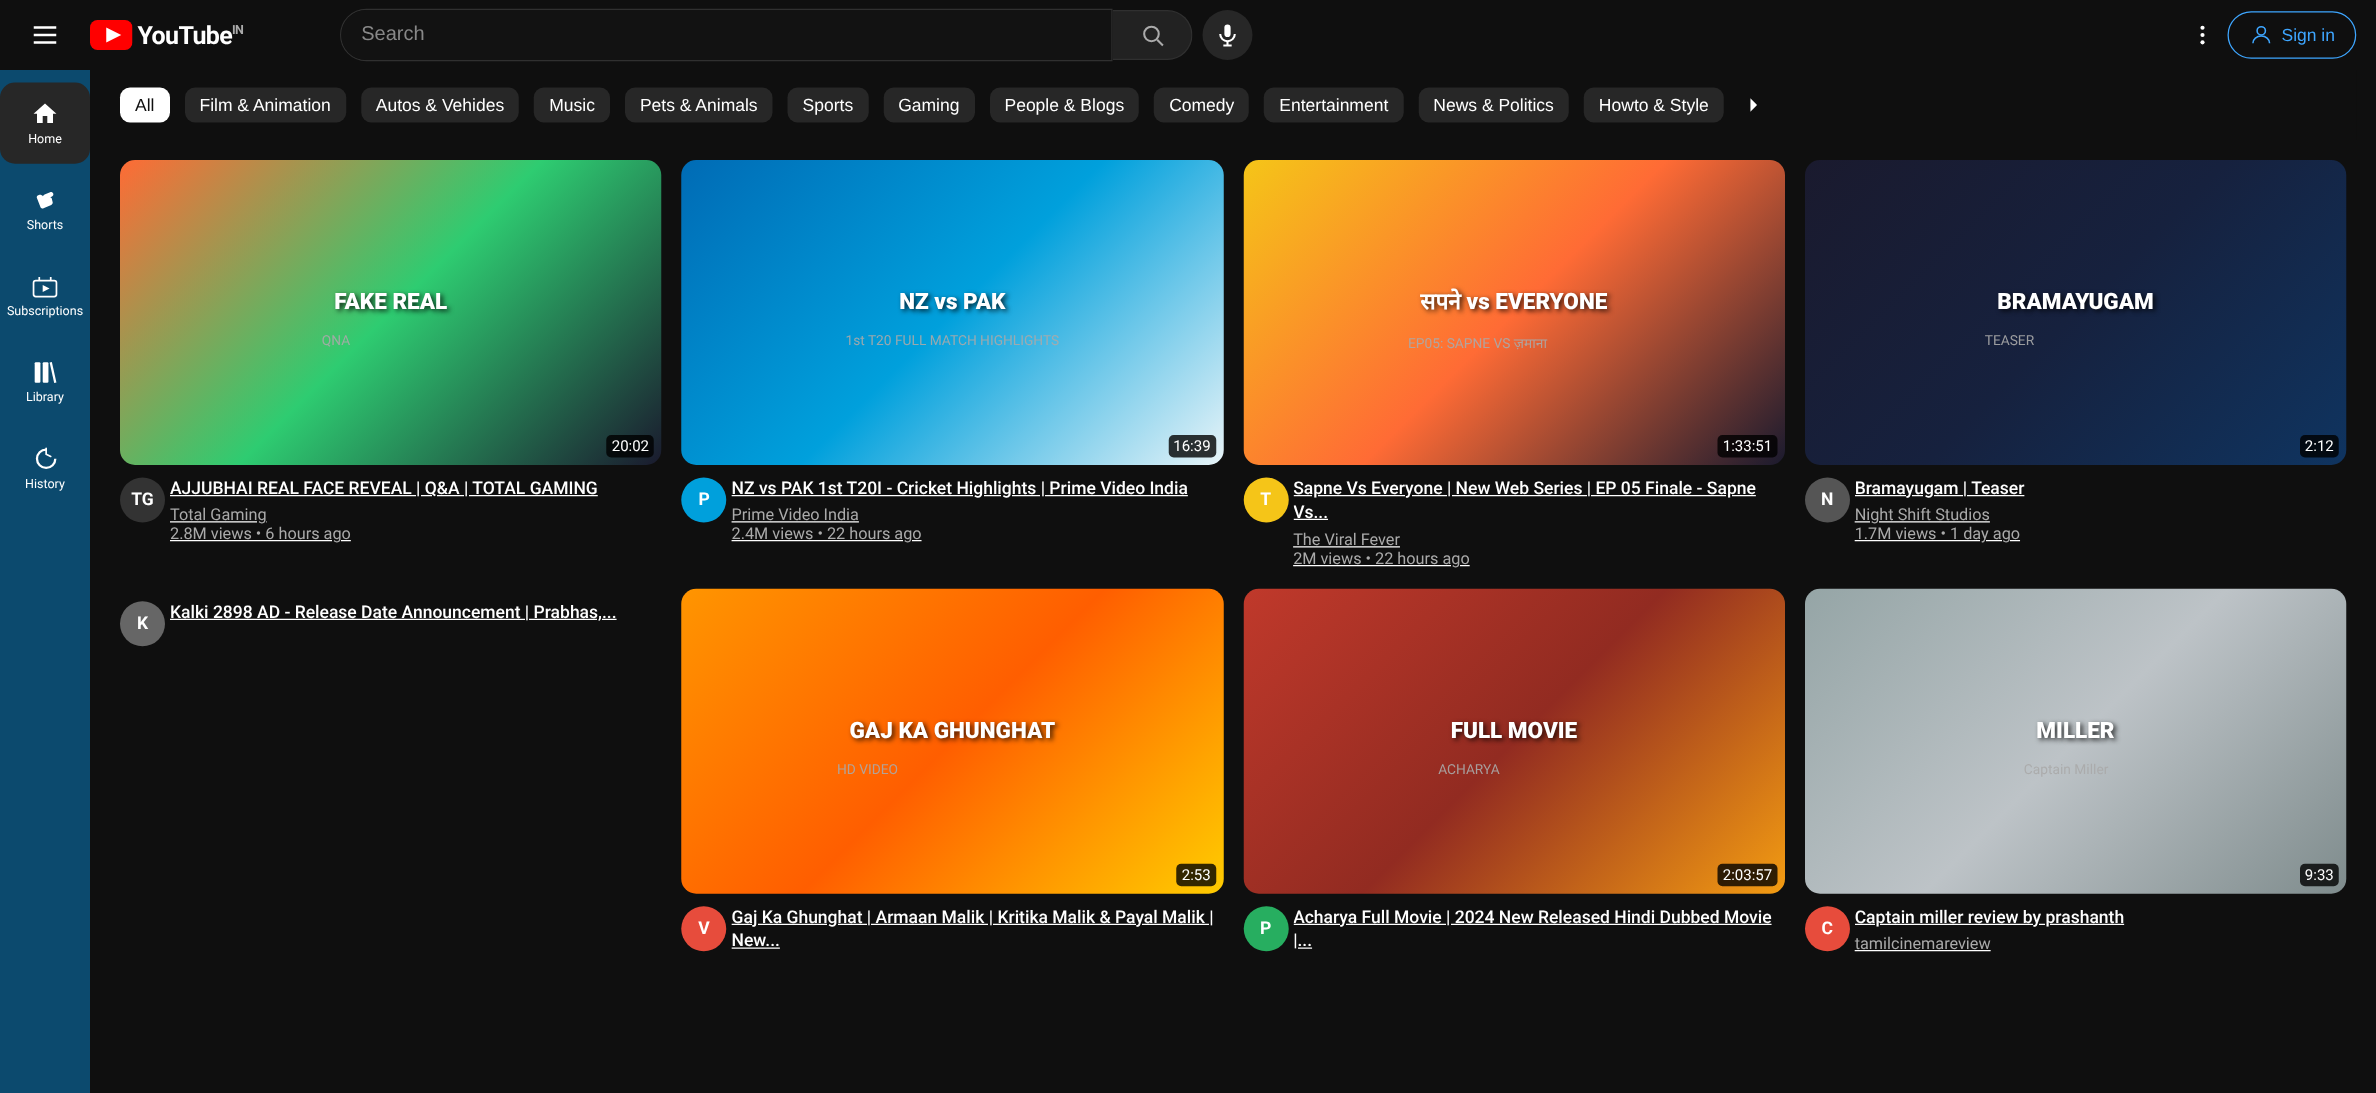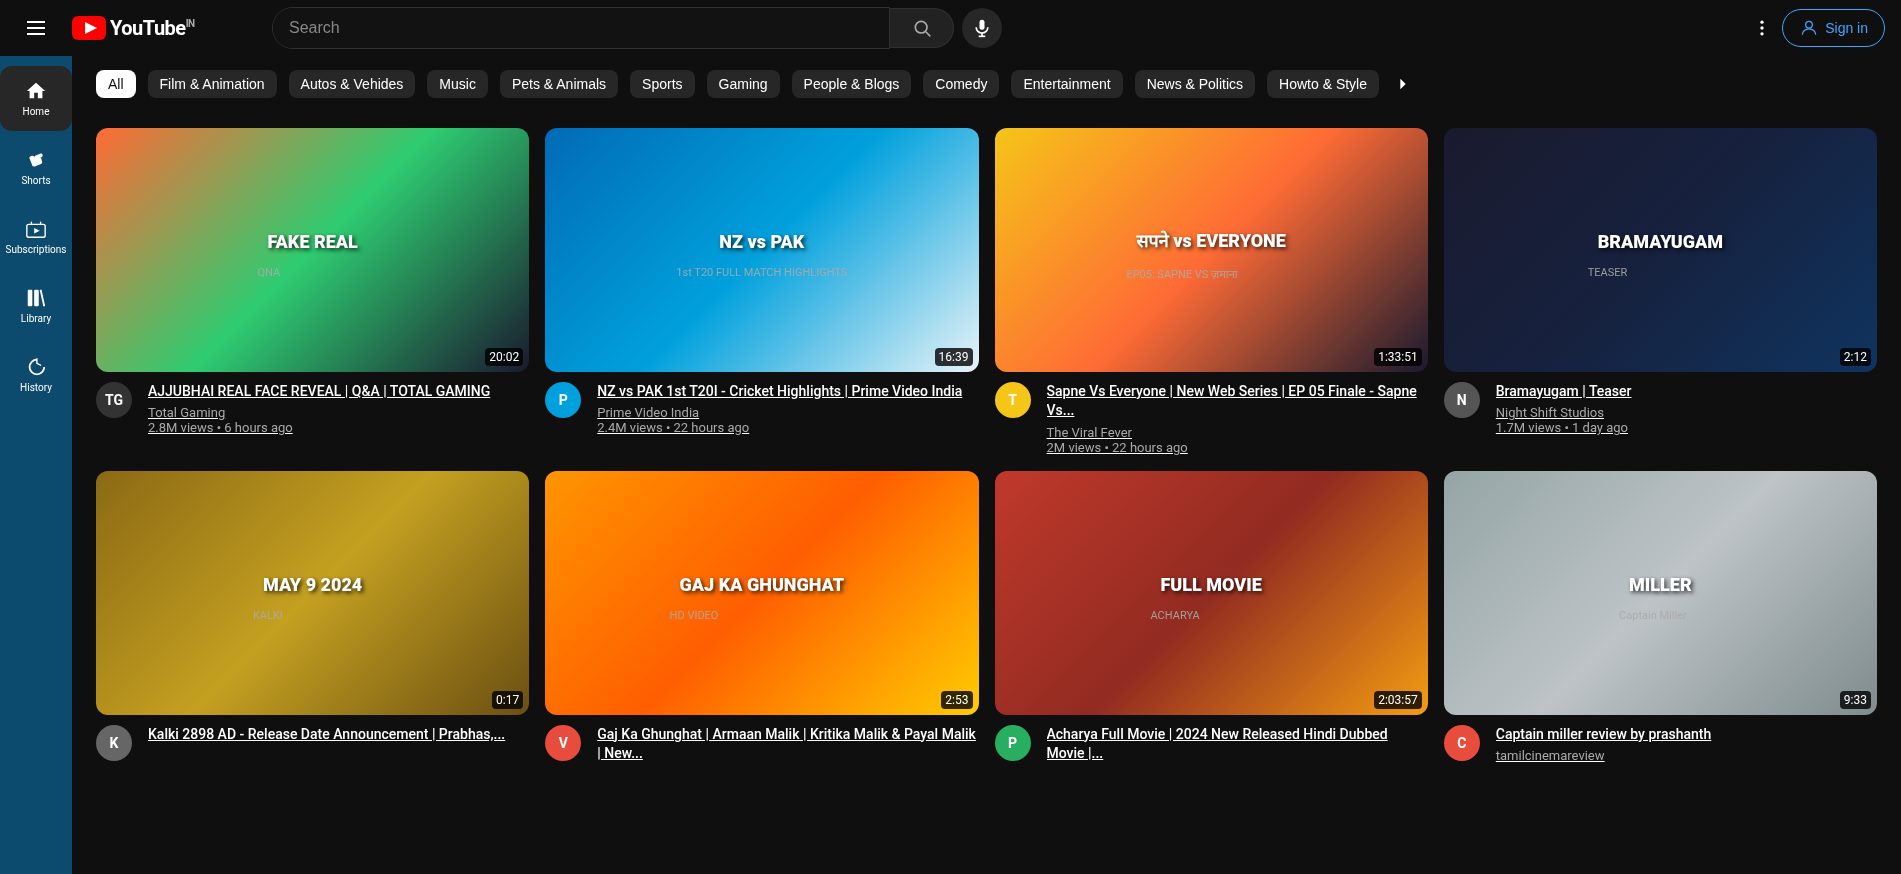--- a/index.html
+++ b/index.html
@@ -54,21 +54,21 @@
     
     .main { margin-left: 72px; margin-top: 112px; padding: 16px 24px; }
     .video-grid { display: grid; grid-template-columns: repeat(4, 1fr); gap: 16px; }
     
     
     .video-card { cursor: pointer; }
     .thumbnail-wrapper { position: relative; border-radius: 12px; overflow: hidden; aspect-ratio: 16/9; background: #272727; }
     .thumbnail-placeholder { width: 100%; height: 100%; display: flex; align-items: center; justify-content: center; font-size: 12px; color: #aaa; }
     .duration { position: absolute; bottom: 6px; right: 6px; background: rgba(0,0,0,0.8); color: #fff; font-size: 12px; padding: 2px 4px; border-radius: 4px; }
     
-    .video-info { display: flex; gap: 16px; margin-top: 10px; }
+    .video-info { display: flex; gap: 4px; margin-top: 10px; }
     .avatar { width: 36px; height: 36px; border-radius: 50%; flex-shrink: 0; display: flex; align-items: center; justify-content: center; font-size: 14px; font-weight: bold; }
     .video-details { flex: 1; min-width: 0; text-decoration: underline; }
     .video-title { font-size: 14px; font-weight: 500; line-height: 1.4; display: -webkit-box; -webkit-line-clamp: 2; -webkit-box-orient: vertical; overflow: hidden; }
     .channel-name { font-size: 13px; color: #aaa; margin-top: 4px; }
     .video-meta { font-size: 13px; color: #aaa; }
     
     
     .thumb-1 { background: linear-gradient(135deg, #ff6b35 0%, #2ecc71 50%, #1a1a2e 100%); }
     .thumb-2 { background: linear-gradient(135deg, #006bb5 0%, #00a0dc 50%, #e8f4f8 100%); }
     .thumb-3 { background: linear-gradient(135deg, #f5c518 0%, #ff6b35 50%, #1a1a2e 100%); }
@@ -284,29 +284,20 @@
     <div class="video-info">
       <div class="avatar" style="background:#555">N</div>
       <div class="video-details">
         <div class="video-title">Bramayugam | Teaser</div>
         <div class="channel-name">Night Shift Studios</div>
         <div class="video-meta">1.7M views • 1 day ago</div>
       </div>
     </div>
   </div>
       <div class="video-card">
-    <div class="thumbnail-wrapper thumb-5">
-      <div class="thumbnail-placeholder">
-        <div>
-          <div class="thumb-text">MAY 9 2024</div>
-          <div class="thumb-label">KALKI</div>
-        </div>
-      </div>
-      <span class="duration">0:17</span>
-    </div>
     <div class="video-info">
       <div class="avatar" style="background:#666">K</div>
       <div class="video-details">
         <div class="video-title">Kalki 2898 AD - Release Date Announcement | Prabhas,...</div>
         <div class="channel-name"></div>
         <div class="video-meta"></div>
       </div>
     </div>
   </div>
       <div class="video-card">

